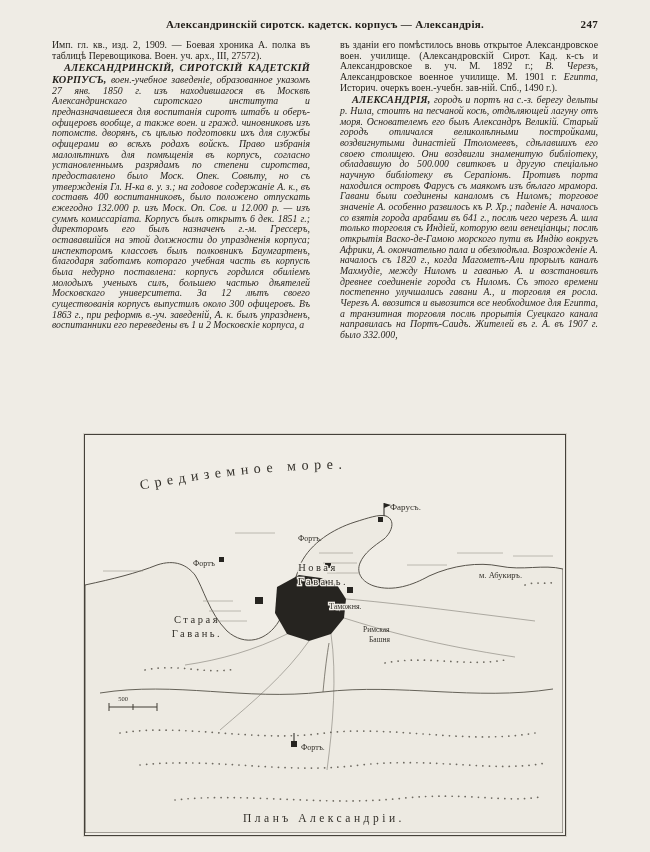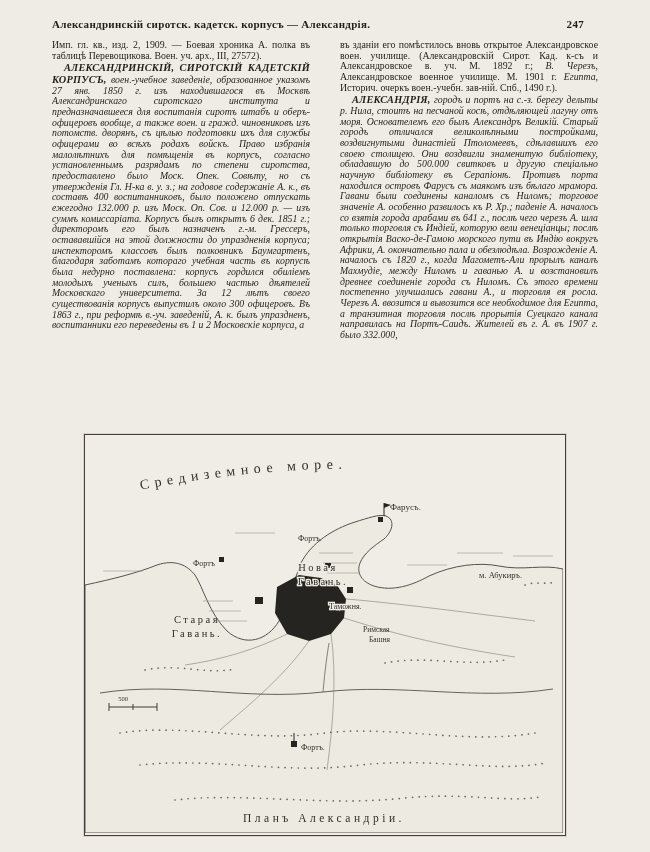--- a/index.html
+++ b/index.html
@@ -11,27 +11,28 @@
   }
   .page{
     position:relative;
     width:650px;height:852px;
     background:#efece5;
     box-sizing:border-box;
     padding:18px 52px 10px 52px;
   }
   .running-head{
     position:relative;
+    text-align:center;
     font-weight:bold;
     font-size:11px;
     letter-spacing:.3px;
     margin-bottom:10px;
   }
   .running-head .pageno{
-    position:absolute;right:14px;top:0;
+    position:absolute;right:0;top:0;
     font-weight:bold;
   }
   .columns{
     display:flex;
     gap:30px;
     height:388px;
     overflow:hidden;
     margin-bottom:6px;
   }
   .col{

